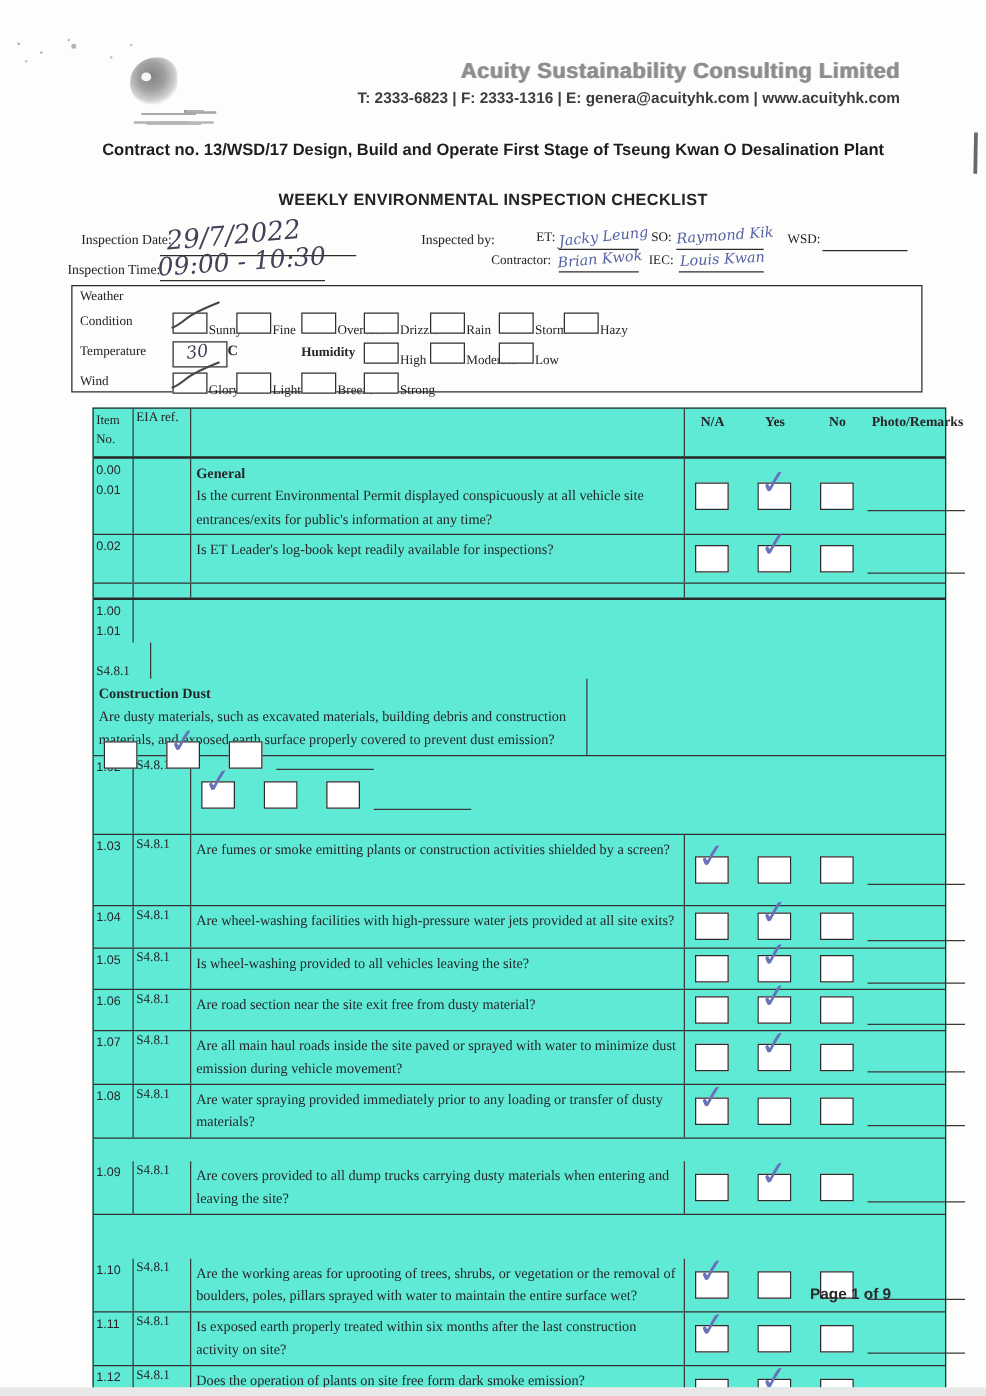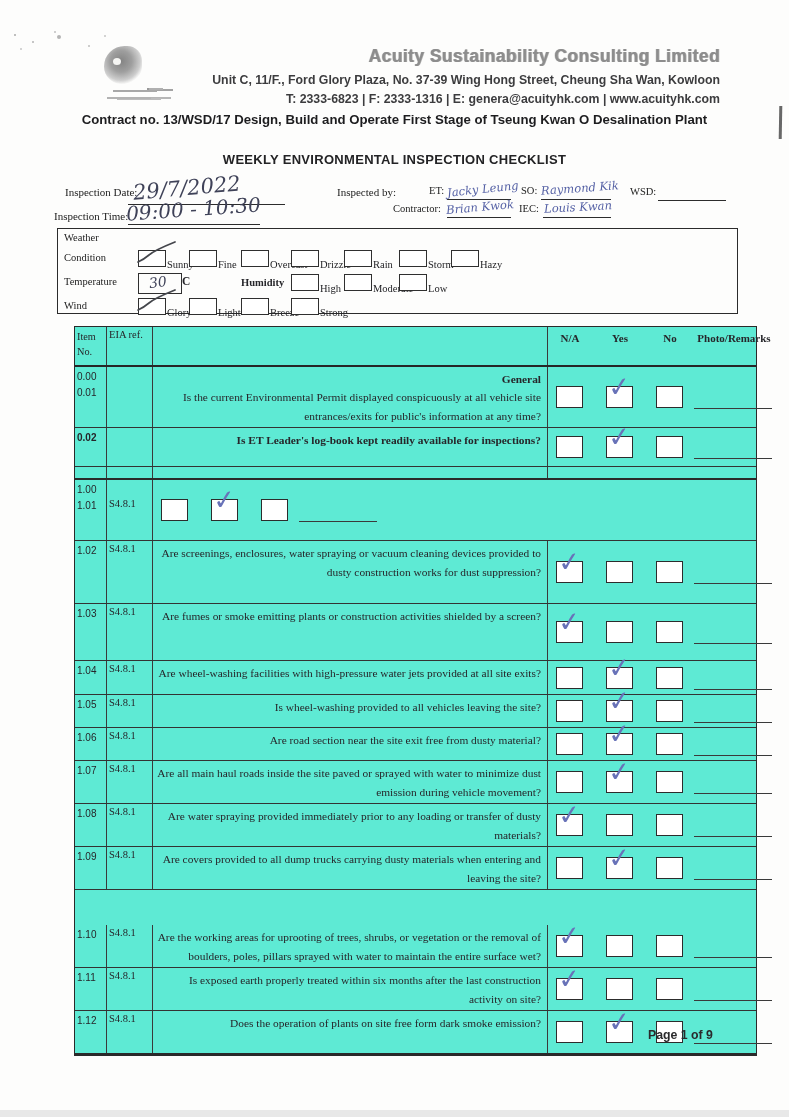--- a/index.html
+++ b/index.html
@@ -52,21 +52,21 @@
   .hum-label{position:absolute;left:183px;top:48px;font-weight:bold;font-size:10.5px;}
 
   
   .ctable{position:absolute;left:74px;top:326px;width:681px;border:1.9px solid #2a2a2a;background:#5eead4;}
   .trow{display:flex;border-bottom:1.7px solid #333;}
   .trow:last-child{border-bottom:2px solid #2a2a2a;}
   .c-item{width:28px;flex:none;border-right:1.3px solid #3a3a3a;padding:2px 1px 0 2px;
           font-family:"Liberation Sans",sans-serif;font-size:10px;line-height:1.6;}
   .c-eia{width:43px;flex:none;border-right:1.3px solid #3a3a3a;padding:2px 0 0 2px;font-size:10.5px;}
   .c-q{width:384px;flex:none;border-right:1.3px solid #3a3a3a;padding:3px 6px 2px 4px;
-       font-size:11.4px;line-height:1.62;text-align:right;}
+       font-size:11.4px;line-height:1.62;}
   .c-q .sec{font-weight:bold;}
   .c-checks{flex:1;position:relative;}
   .cb{position:absolute;top:50%;transform:translateY(-50%);width:25px;height:20px;border:1.7px solid #2c2c2c;background:#fff;}
   .cb.na{left:8px}.cb.yes{left:58px}.cb.no{left:108px}
   .tick{position:absolute;font-size:27px;line-height:1;color:#6872b8;transform:rotate(-6deg);display:none;
         font-family:"DejaVu Sans",sans-serif;}
   .tick.na{left:10px}.tick.yes{left:60px}
   .tick.show{display:block;}
   .remark-line{position:absolute;left:146px;width:78px;border-bottom:1.7px solid #3a3a3a;}
 
@@ -85,21 +85,20 @@
 
 <div class="page">
 
   <div class="scribble"></div>
   <div class="edge-dash"></div>
 
   <div class="logo"></div>
   <div class="logo-caption"></div>
   <div class="company-block">
     <div class="company-name">Acuity Sustainability Consulting Limited</div>
-    <div class="company-address">Unit C, 11/F., Ford Glory Plaza, No. 37-39 Wing Hong Street, Cheung Sha Wan, Kowloon</div>
     <div class="company-contact">T: 2333-6823 | F: 2333-1316 | E: genera@acuityhk.com | www.acuityhk.com</div>
   </div>
 
   <div class="contract-line">Contract no. 13/WSD/17 Design, Build and Operate First Stage of Tseung Kwan O Desalination Plant</div>
   <div class="form-title">WEEKLY ENVIRONMENTAL INSPECTION CHECKLIST</div>
 
   <div class="flabel" style="left:65px;top:186px;">Inspection Date:</div>
   <div class="fline" style="left:128px;top:186px;width:157px;height:18px;"></div>
   <div class="hand hand-dark" style="left:133px;top:176px;font-size:21px;transform:rotate(-5deg);">29/7/2022</div>
 
@@ -269,21 +268,21 @@
     <div class="c-checks">
       <span class="cb na"></span>
       <span class="cb yes"></span>
       <span class="cb no"></span>
 
       <span class="tick yes show" style="top: calc(50% - 24px);">✓</span>
 
       <span class="remark-line" style="top: calc(50% + 11px);"></span>
     </div>
   </div>
-        <div class="trow" style="min-height: 38px; font-weight: bold;">
+        <div class="trow" style="min-height: 38px;">
     <div class="c-item">
       <span class="i1">0.02</span>
     </div>
     <div class="c-eia"></div>
     <div class="c-q">
 
       <div class="qtext">Is ET Leader's log-book kept readily available for inspections?</div>
     </div>
     <div class="c-checks">
       <span class="cb na"></span>
@@ -294,44 +293,44 @@
 
       <span class="remark-line" style="top: calc(50% + 11px);"></span>
     </div>
   </div>
         <div class="trow spacer-row">
           <div class="c-item"></div>
           <div class="c-eia"></div>
           <div class="c-q"></div>
           <div class="c-checks"></div>
         </div>
-        <div class="trow" style="min-height: 60px;">
+        <div class="trow" style="min-height: 60px; flex-direction: column;">
     <div class="c-item">
       <span class="i1">1.00</span><span class="i2">1.01</span>
     </div>
     <div class="c-eia" style="padding-top: 18px;">S4.8.1</div>
+    <div class="c-q">
+      <div class="sec">Construction Dust</div>
+      <div class="qtext">Are dusty materials, such as excavated materials, building debris and construction materials, and exposed earth surface properly covered to prevent dust emission?</div>
+    </div>
     <div class="c-checks">
       <span class="cb na"></span>
       <span class="cb yes"></span>
       <span class="cb no"></span>
 
       <span class="tick yes show" style="top: calc(50% - 24px);">✓</span>
 
       <span class="remark-line" style="top: calc(50% + 11px);"></span>
     </div>
   </div>
         <div class="trow" style="min-height: 62px;">
     <div class="c-item">
       <span class="i1">1.02</span>
     </div>
     <div class="c-eia">S4.8.1</div>
-    <div class="c-q">
-
-      <div class="qtext">Are screenings, enclosures, water spraying or vacuum cleaning devices provided to dusty construction works for dust suppression?</div>
-    </div>
     <div class="c-checks">
       <span class="cb na"></span>
       <span class="cb yes"></span>
       <span class="cb no"></span>
       <span class="tick na show" style="top: calc(50% - 24px);">✓</span>
 
       <span class="remark-line" style="top: calc(50% + 11px);"></span>
     </div>
   </div>
         <div class="trow" style="min-height: 56px;">
@@ -439,21 +438,21 @@
     </div>
     <div class="c-checks">
       <span class="cb na"></span>
       <span class="cb yes"></span>
       <span class="cb no"></span>
       <span class="tick na show" style="top: calc(50% - 24px);">✓</span>
 
       <span class="remark-line" style="top: calc(50% + 11px);"></span>
     </div>
   </div>
-        <div class="trow" style="min-height: 33px;">
+        <div class="trow" style="min-height: 33px; margin-top: 18px;">
     <div class="c-item">
       <span class="i1">1.09</span>
     </div>
     <div class="c-eia">S4.8.1</div>
     <div class="c-q">
 
       <div class="qtext">Are covers provided to all dump trucks carrying dusty materials when entering and leaving the site?</div>
     </div>
     <div class="c-checks">
       <span class="cb na"></span>

